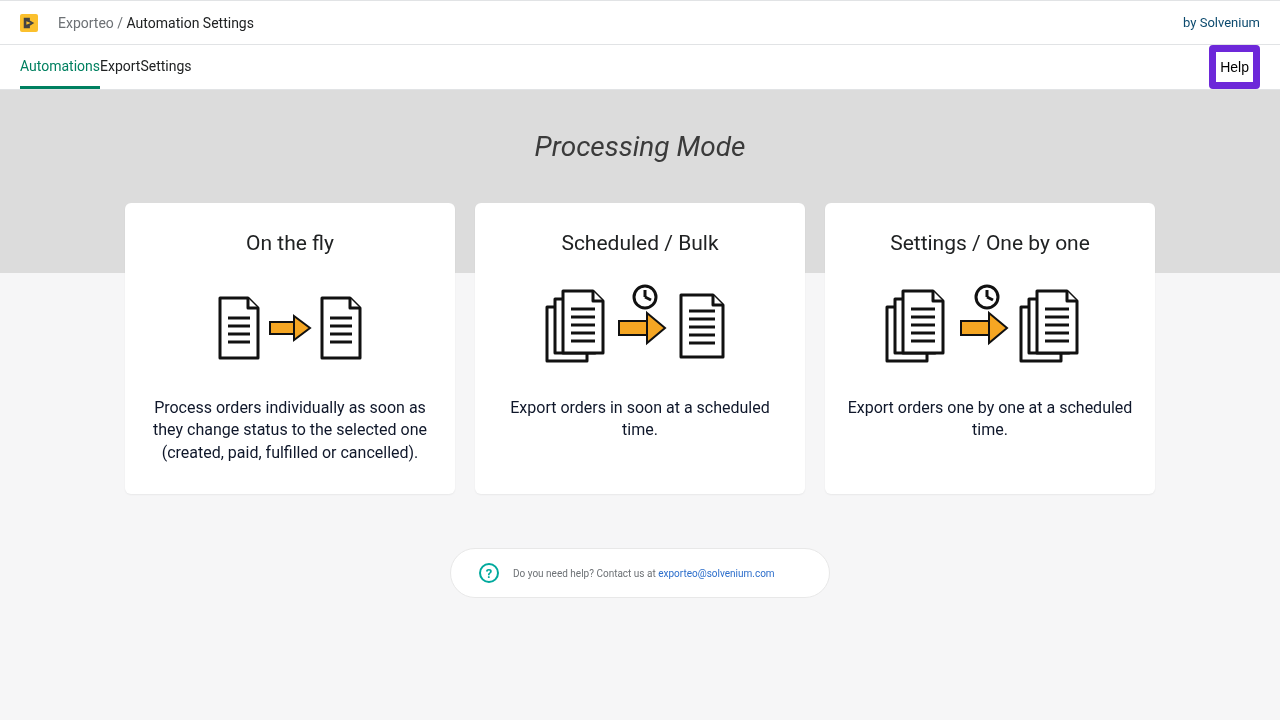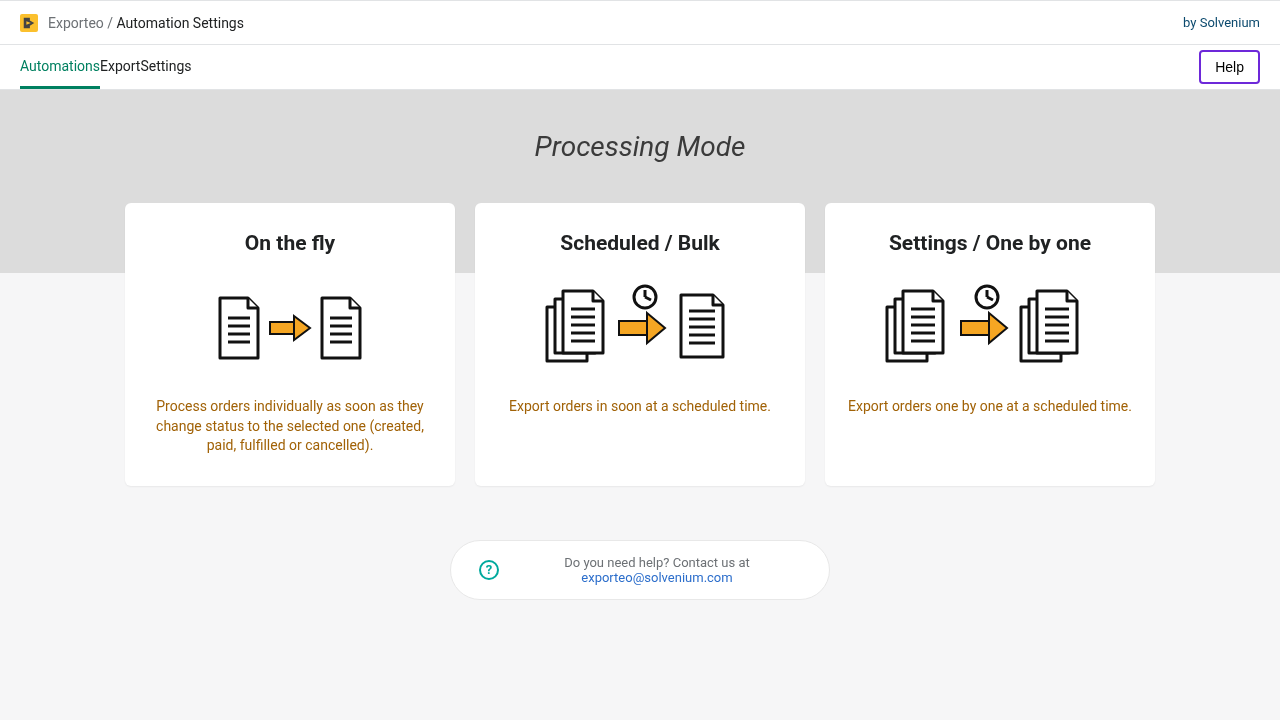--- a/index.html
+++ b/index.html
@@ -1,38 +1,38 @@
 <!DOCTYPE html>
 <html><head>
 <meta charset="utf-8">
 <style>
   * { box-sizing: border-box; margin: 0; padding: 0; }
   body { font-family: -apple-system, BlinkMacSystemFont, 'Segoe UI', Roboto, sans-serif; background: #f6f6f7; color: #202223; }
   .topbar { height: 45px; background: #fff; border-top: 1px solid #e1e3e5; border-bottom: 1px solid #e1e3e5; display: flex; align-items: center; padding: 0 20px; }
-  .topbar-left { display: flex; align-items: center; gap: 10px; }
+  .topbar-left { display: flex; align-items: center; gap: 20px; }
   .logo { width: 18px; height: 18px; background: #fbc02d; border-radius: 2px; display: flex; align-items: center; justify-content: center; }
   .logo svg { width: 14px; height: 14px; }
   .breadcrumb { font-size: 14px; color: #6d7175; }
   .breadcrumb strong { color: #202223; font-weight: 400; }
   .topbar-right { margin-left: auto; font-size: 13px; color: #0c4a6e; }
   .navbar { height: 45px; background: #fff; border-bottom: 1px solid #e1e3e5; display: flex; align-items: center; padding: 0 20px; }
   .tabs { display: flex; }
   .tab { font-size: 14px; color: #202223; padding: 12px 0; cursor: pointer; border-bottom: 3px solid transparent; }
   .tab.active { color: #008060; border-bottom-color: #008060; }
-  .help-btn { margin-left: auto; background: #fff; border: 2px solid #6d28d9; border-radius: 4px; padding: 7px 14px; font-size: 14px; font-weight: 500; cursor: pointer; }
+  .help-btn { margin-left: auto; background: #fff; border: 7px solid #6d28d9; border-radius: 4px; padding: 7px 4px; font-size: 14px; font-weight: 500; cursor: pointer; }
   .hero { background: #dcdcdc; text-align: center; padding: 40px 0 110px; font-style: italic; }
   .hero h1 { font-size: 28px; font-weight: 400; color: #3b3b3b; }
   .cards { display: flex; justify-content: center; gap: 20px; margin-top: -70px; padding: 0 20px; }
   .card { background: #fff; border-radius: 6px; width: 330px; padding: 28px 22px 30px; text-align: center; box-shadow: 0 1px 2px rgba(0,0,0,0.06); cursor: pointer; }
-  .card h2 { font-size: 21px; font-weight: 700; margin-bottom: 28px; }
+  .card h2 { font-size: 21px; font-weight: 400; margin-bottom: 28px; }
   .card-icon { height: 90px; display: flex; align-items: center; justify-content: center; margin-bottom: 24px; }
-  .card p { font-size: 14px; color: #a16207; line-height: 1.4; }
+  .card p { font-size: 16px; color: #0f172a; line-height: 1.4; }
   .help-pill { margin: 54px auto 0; max-width: 380px; background: #fff; border: 1px solid #e8e8e8; border-radius: 999px; padding: 14px 28px; display: flex; align-items: center; gap: 14px; }
   .help-pill .q { width: 20px; height: 20px; border: 2px solid #00a99d; border-radius: 50%; display: flex; align-items: center; justify-content: center; color: #00a99d; font-size: 13px; font-weight: 700; flex-shrink: 0; }
-  .help-pill span { font-size: 13px; color: #6d7175; text-align: center; }
+  .help-pill span { font-size: 10px; color: #6d7175; text-align: center; }
   .help-pill a { color: #2c6ecb; text-decoration: none; }
   svg { display: block; }
 </style>
 </head>
 <body>
 
 <div class="topbar">
   <div class="topbar-left">
     <div class="logo">
       <svg viewBox="0 0 16 16">

